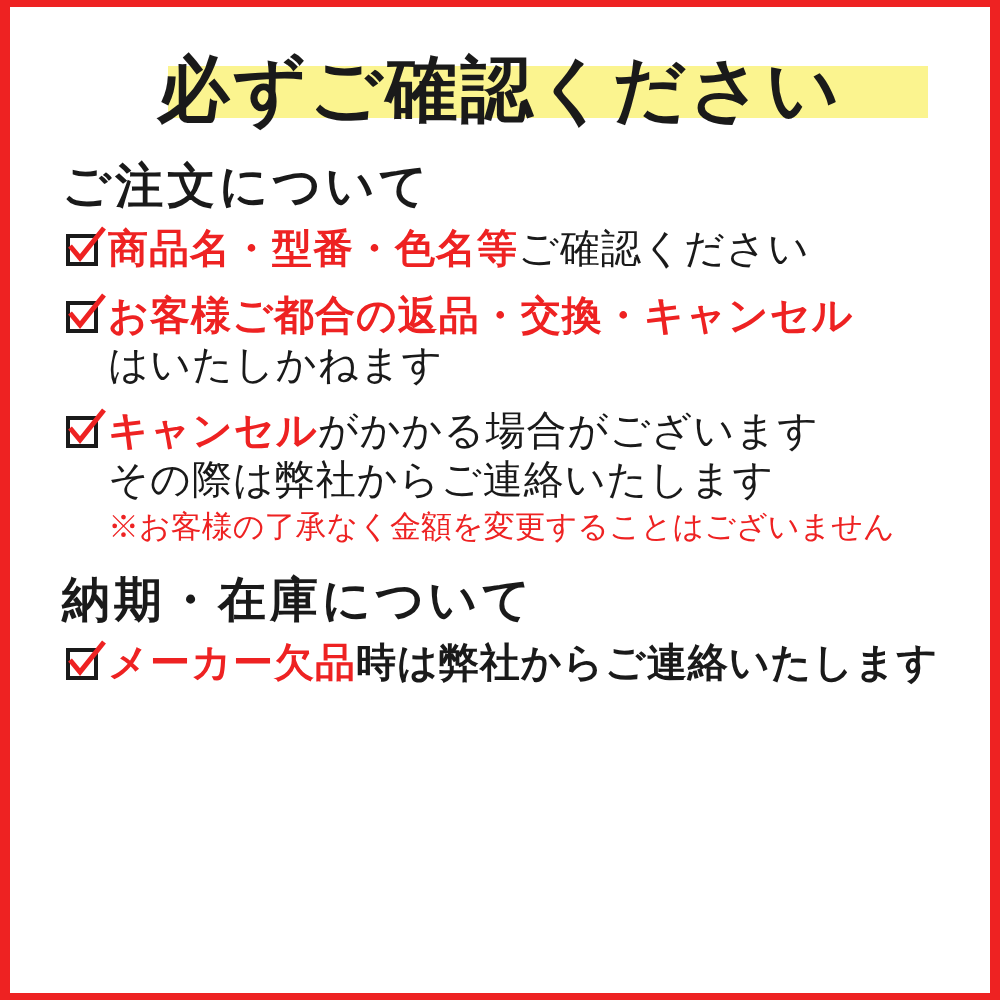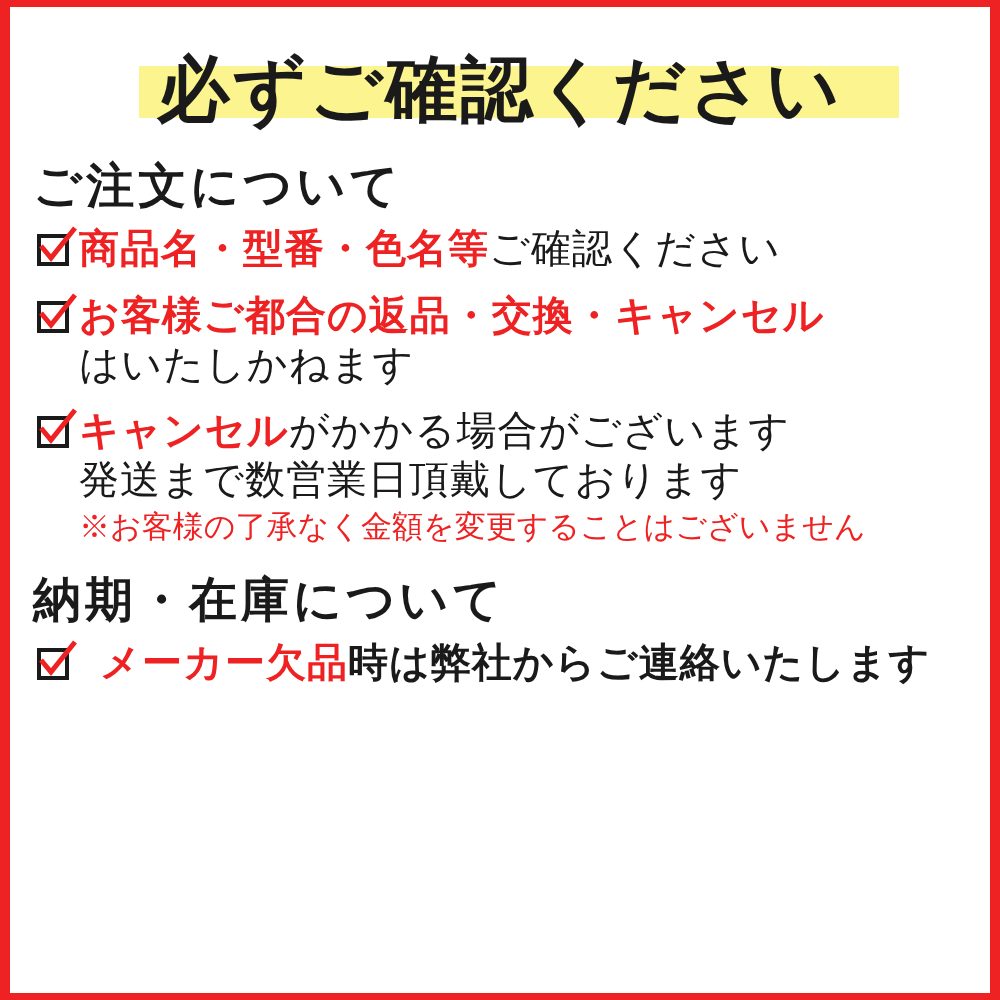--- a/index.html
+++ b/index.html
@@ -36,21 +36,21 @@
   }
   .frame::before { top: -0px; }
   .frame::after { bottom: -0px; }
 
   .page {
     position: absolute;
     left: 0; top: 0;
     width: 1000px;
     height: 1000px;
     box-sizing: border-box;
-    padding: 0 19px;
+    padding: 0 48px;
   }
 
   
   .title-wrap {
     margin-top: 34px;
     text-align: center;
     position: relative;
     height: 110px;
   }
   .title-hl {
@@ -84,21 +84,21 @@
   .section-heading.second {
     margin-top: 22px;
   }
 
   
   .item {
     display: flex;
     align-items: flex-start;
     margin: 0 0 18px 16px;
   }
-  .item.tight { margin-bottom: 10px; gap: 21px; }
+  .item.tight { margin-bottom: 10px; }
 
   .check {
     flex: 0 0 auto;
     width: 40px;
     height: 40px;
     position: relative;
     margin-top: 6px;
   }
   .check .box {
     position: absolute;
@@ -180,21 +180,21 @@
 
   <div class="item">
     <div class="check">
       <div class="box"></div>
       <svg viewBox="0 0 44 44" aria-hidden="true">
           <path d="M6 20 L16 32 L40 2" fill="none" stroke="#ee2222" stroke-width="5"></path>
         </svg>
     </div>
     <div class="lines">
       <div class="line"><span class="seg-red">キャンセル</span><span class="seg-blk">がかかる場合がございます</span></div>
-      <div class="line">発送まで数営業日頂戴しております</div>
+      <div class="line">その際は弊社からご連絡いたします</div>
       <div class="line note">※お客様の了承なく金額を変更することはございません</div>
     </div>
   </div>
 
   <div class="section-heading second">納期・在庫について</div>
 
 
   <div class="item tight">
     <div class="check">
       <div class="box"></div>

